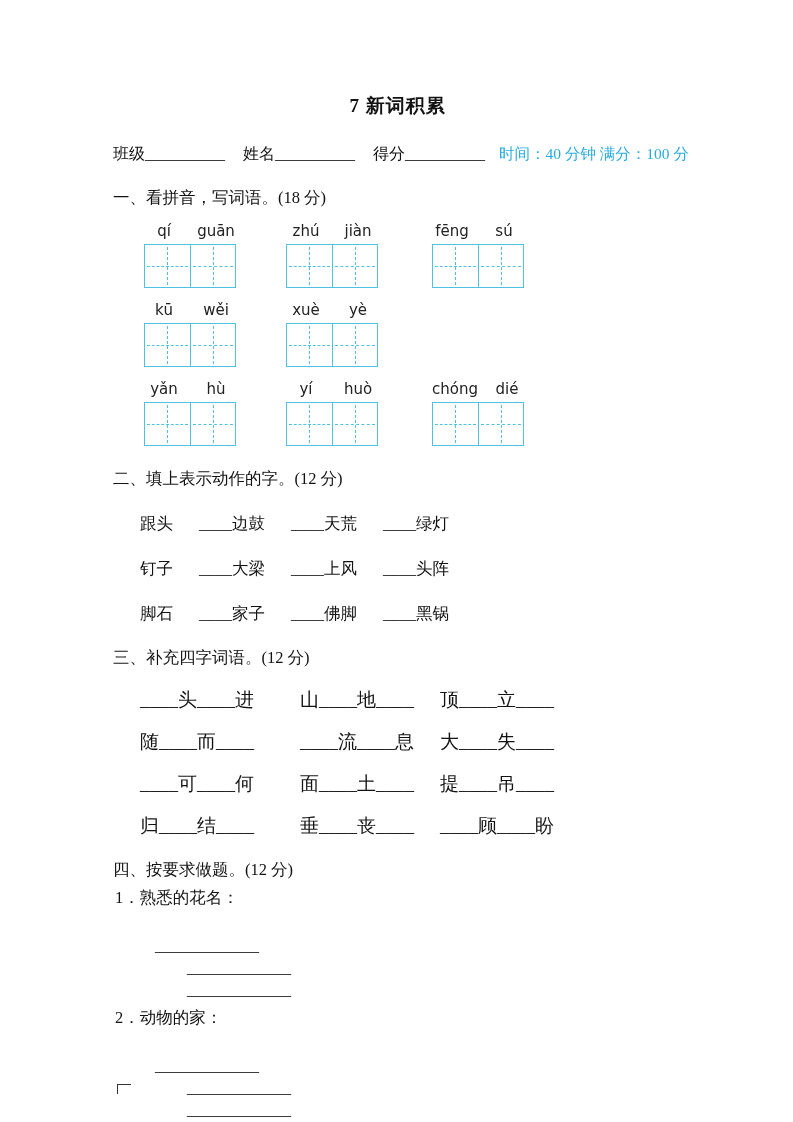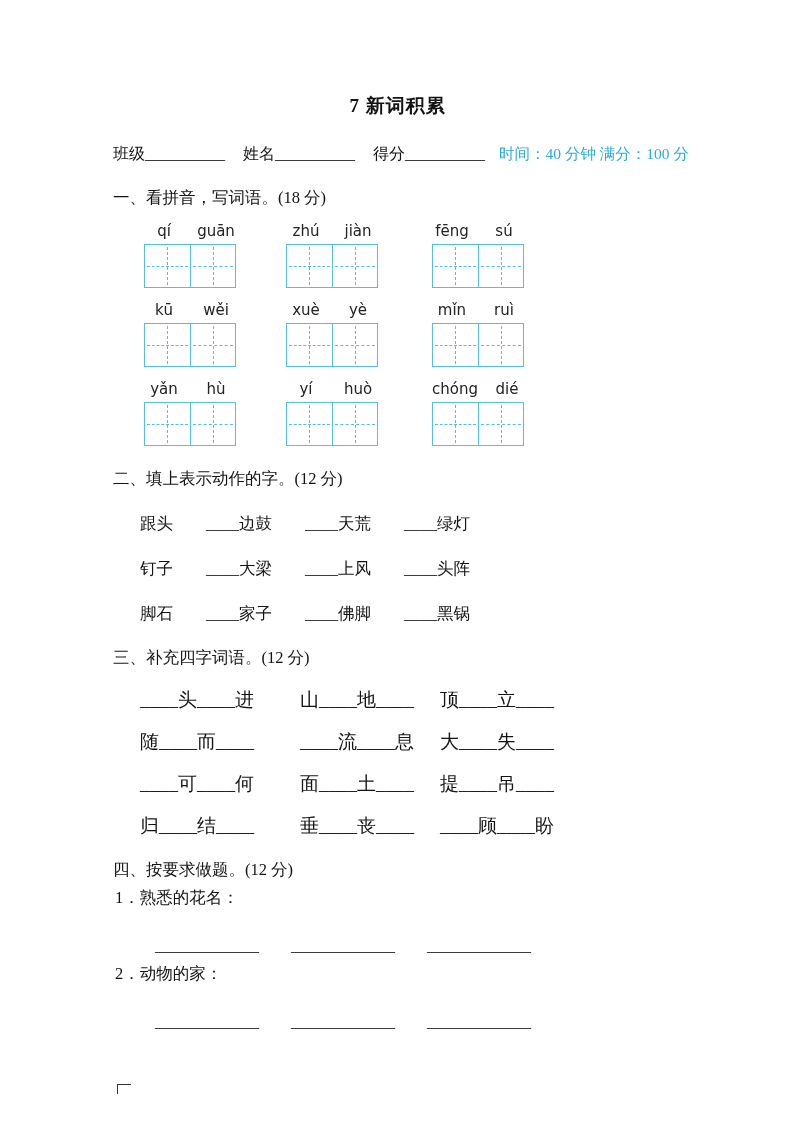--- a/index.html
+++ b/index.html
@@ -87,41 +87,42 @@
       height: 0;
       border-top: 1px dashed var(--grid);
     }
     
     .verb-line {
       display: flex;
       margin: 23px 0 0 27px;
       font-size: 16.5px;
       line-height: 22px;
     }
-    .verb-line span + span { margin-left: 33px; }
+    .verb-line span + span { margin-left: 26px; }
     
     .idiom-line {
       display: flex;
       margin: 20px 0 0 27px;
       font-size: 19px;
       line-height: 22px;
     }
     .idiom-line span:nth-child(1) { width: 160px; }
     .idiom-line span:nth-child(2) { width: 140px; }
     
     .q-label {
       margin: 6px 0 0 2px;
       font-size: 16.5px;
       line-height: 22px;
     }
     .answer-line {
       display: flex;
       margin: 26px 0 0 42px;
       font-size: 16px;
       line-height: 22px;
+      flex-direction: column;
     }
     .answer-line span + span { margin-left: 32px; }
     
     .corner-mark {
       position: absolute;
       left: 117px;
       top: 1084px;
       width: 13px;
       height: 9px;
       border-left: 1.5px solid #333;
@@ -193,30 +194,20 @@
     <div class="word-block wb-b">
       <div class="pinyin">
         <span>xuè</span>
           <span>yè</span>
       </div>
       <div class="tzg-box">
         <div class="tzg-cell"></div>
         <div class="tzg-cell"></div>
       </div>
     </div>
-    <div class="word-block wb-c">
-      <div class="pinyin">
-        <span>mǐn</span>
-          <span>ruì</span>
-      </div>
-      <div class="tzg-box">
-        <div class="tzg-cell"></div>
-        <div class="tzg-cell"></div>
-      </div>
-    </div>
   </div>
 
   <div class="pinyin-grid-row">
     <div class="word-block wb-a">
       <div class="pinyin">
         <span>yǎn</span>
           <span>hù</span>
       </div>
       <div class="tzg-box">
         <div class="tzg-cell"></div>

